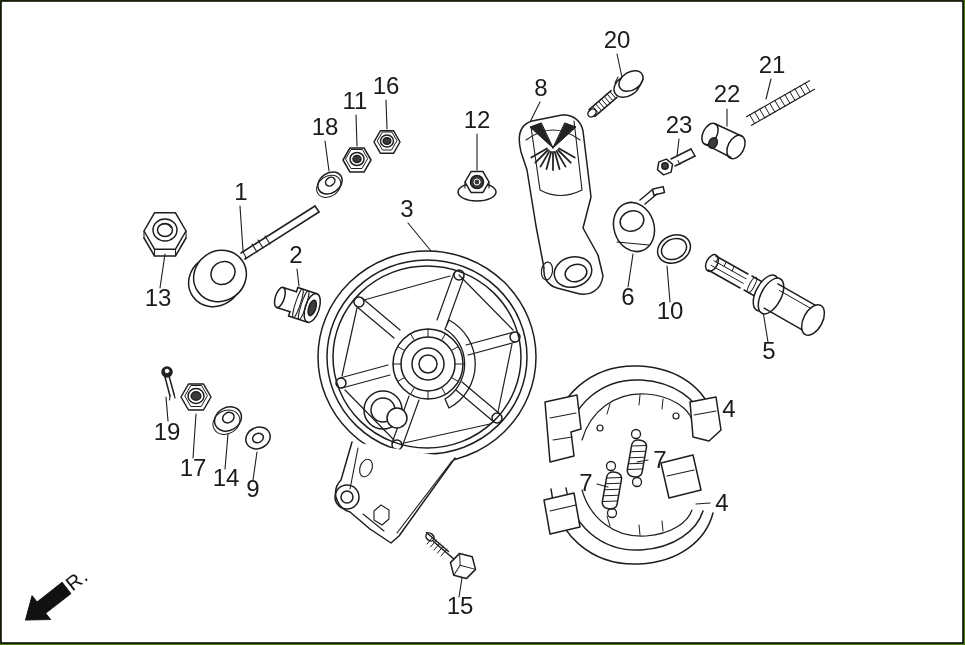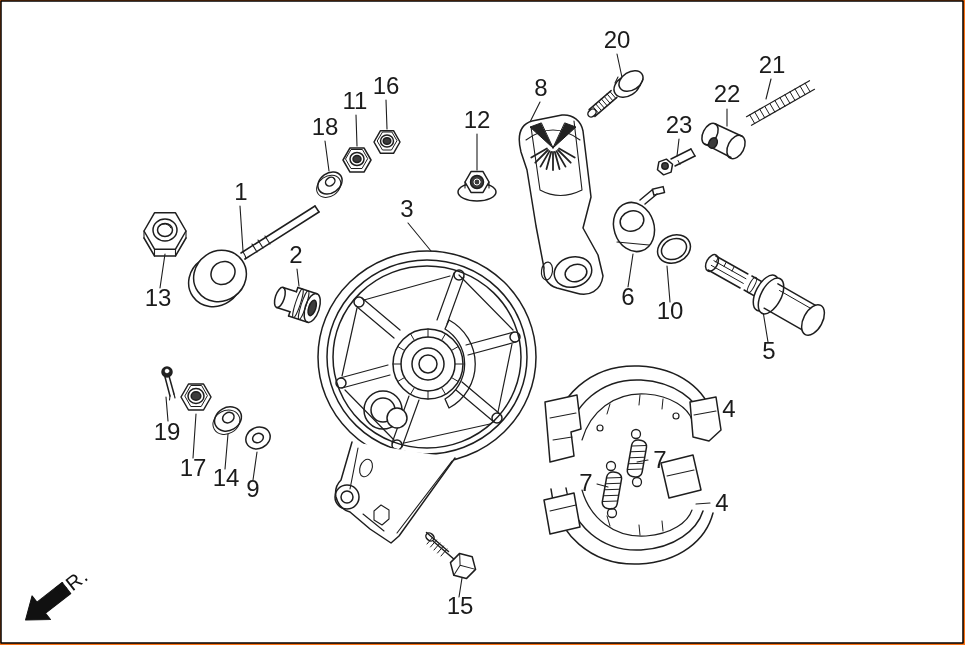--- a/index.html
+++ b/index.html
@@ -5,21 +5,21 @@
   html, body {
     margin: 0;
     padding: 0;
     background: #ffffff;
     font-family: "Liberation Sans", sans-serif;
   }
   .canvas {
     position: relative;
     width: 965px;
     height: 645px;
-    background: #f97316;
+    background: #4d7c0f;
     overflow: hidden;
   }
   svg { display: block; }
   .part-label {
     font-family: "Liberation Sans", sans-serif;
     font-size: 24px;
     fill: #1b1b1b;
   }
   .fr-label {
     font-family: "Liberation Sans", sans-serif;

